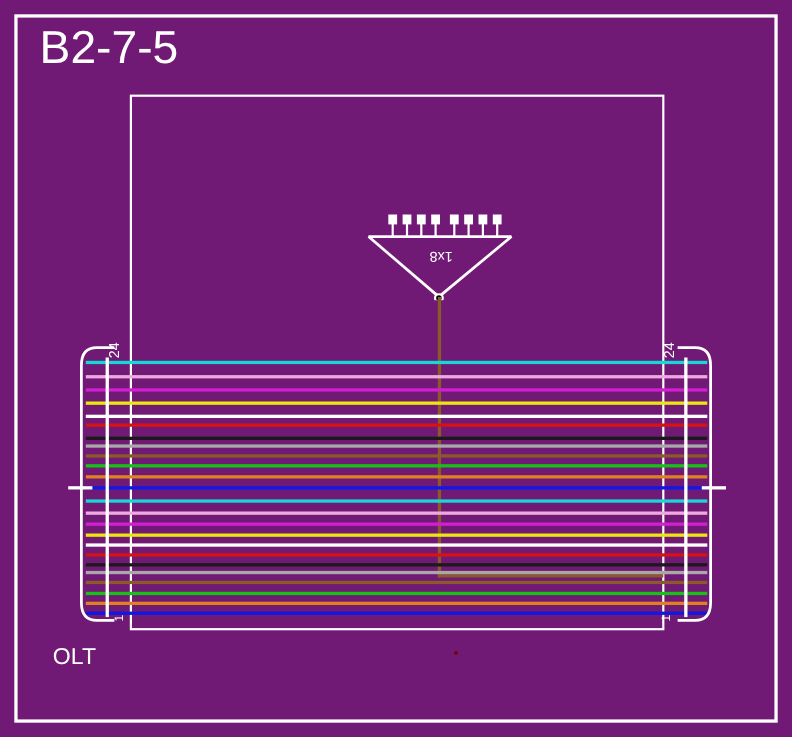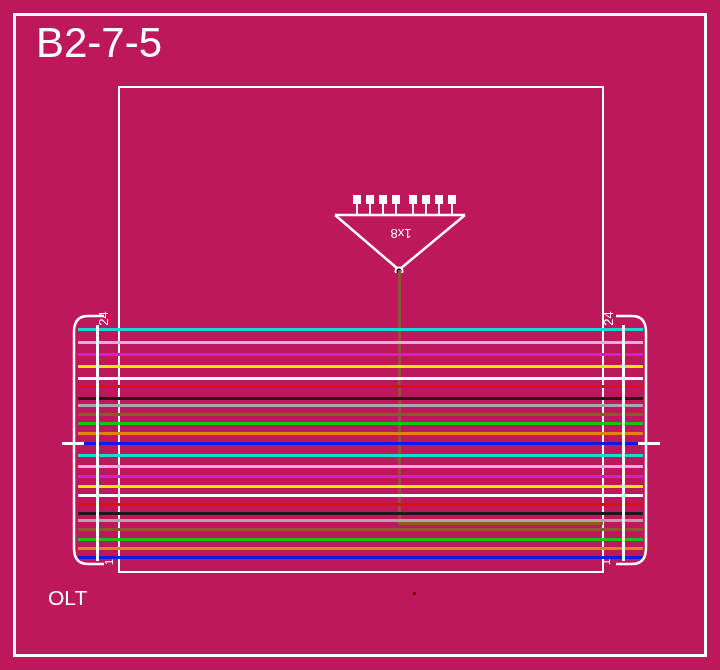--- a/index.html
+++ b/index.html
@@ -10,21 +10,21 @@
   body {
     width: 720px;
     height: 670px;
     font-family: "Liberation Sans", sans-serif;
     overflow: hidden;
   }
   #stage {
     position: relative;
     width: 720px;
     height: 670px;
-    background: #be185d;
+    background: #701a75;
   }
   
   .outer-frame {
     position: absolute;
     left: 13px;
     top: 13px;
     width: 694px;
     height: 644px;
     border: 3px solid #ffffff;
     box-sizing: border-box;

